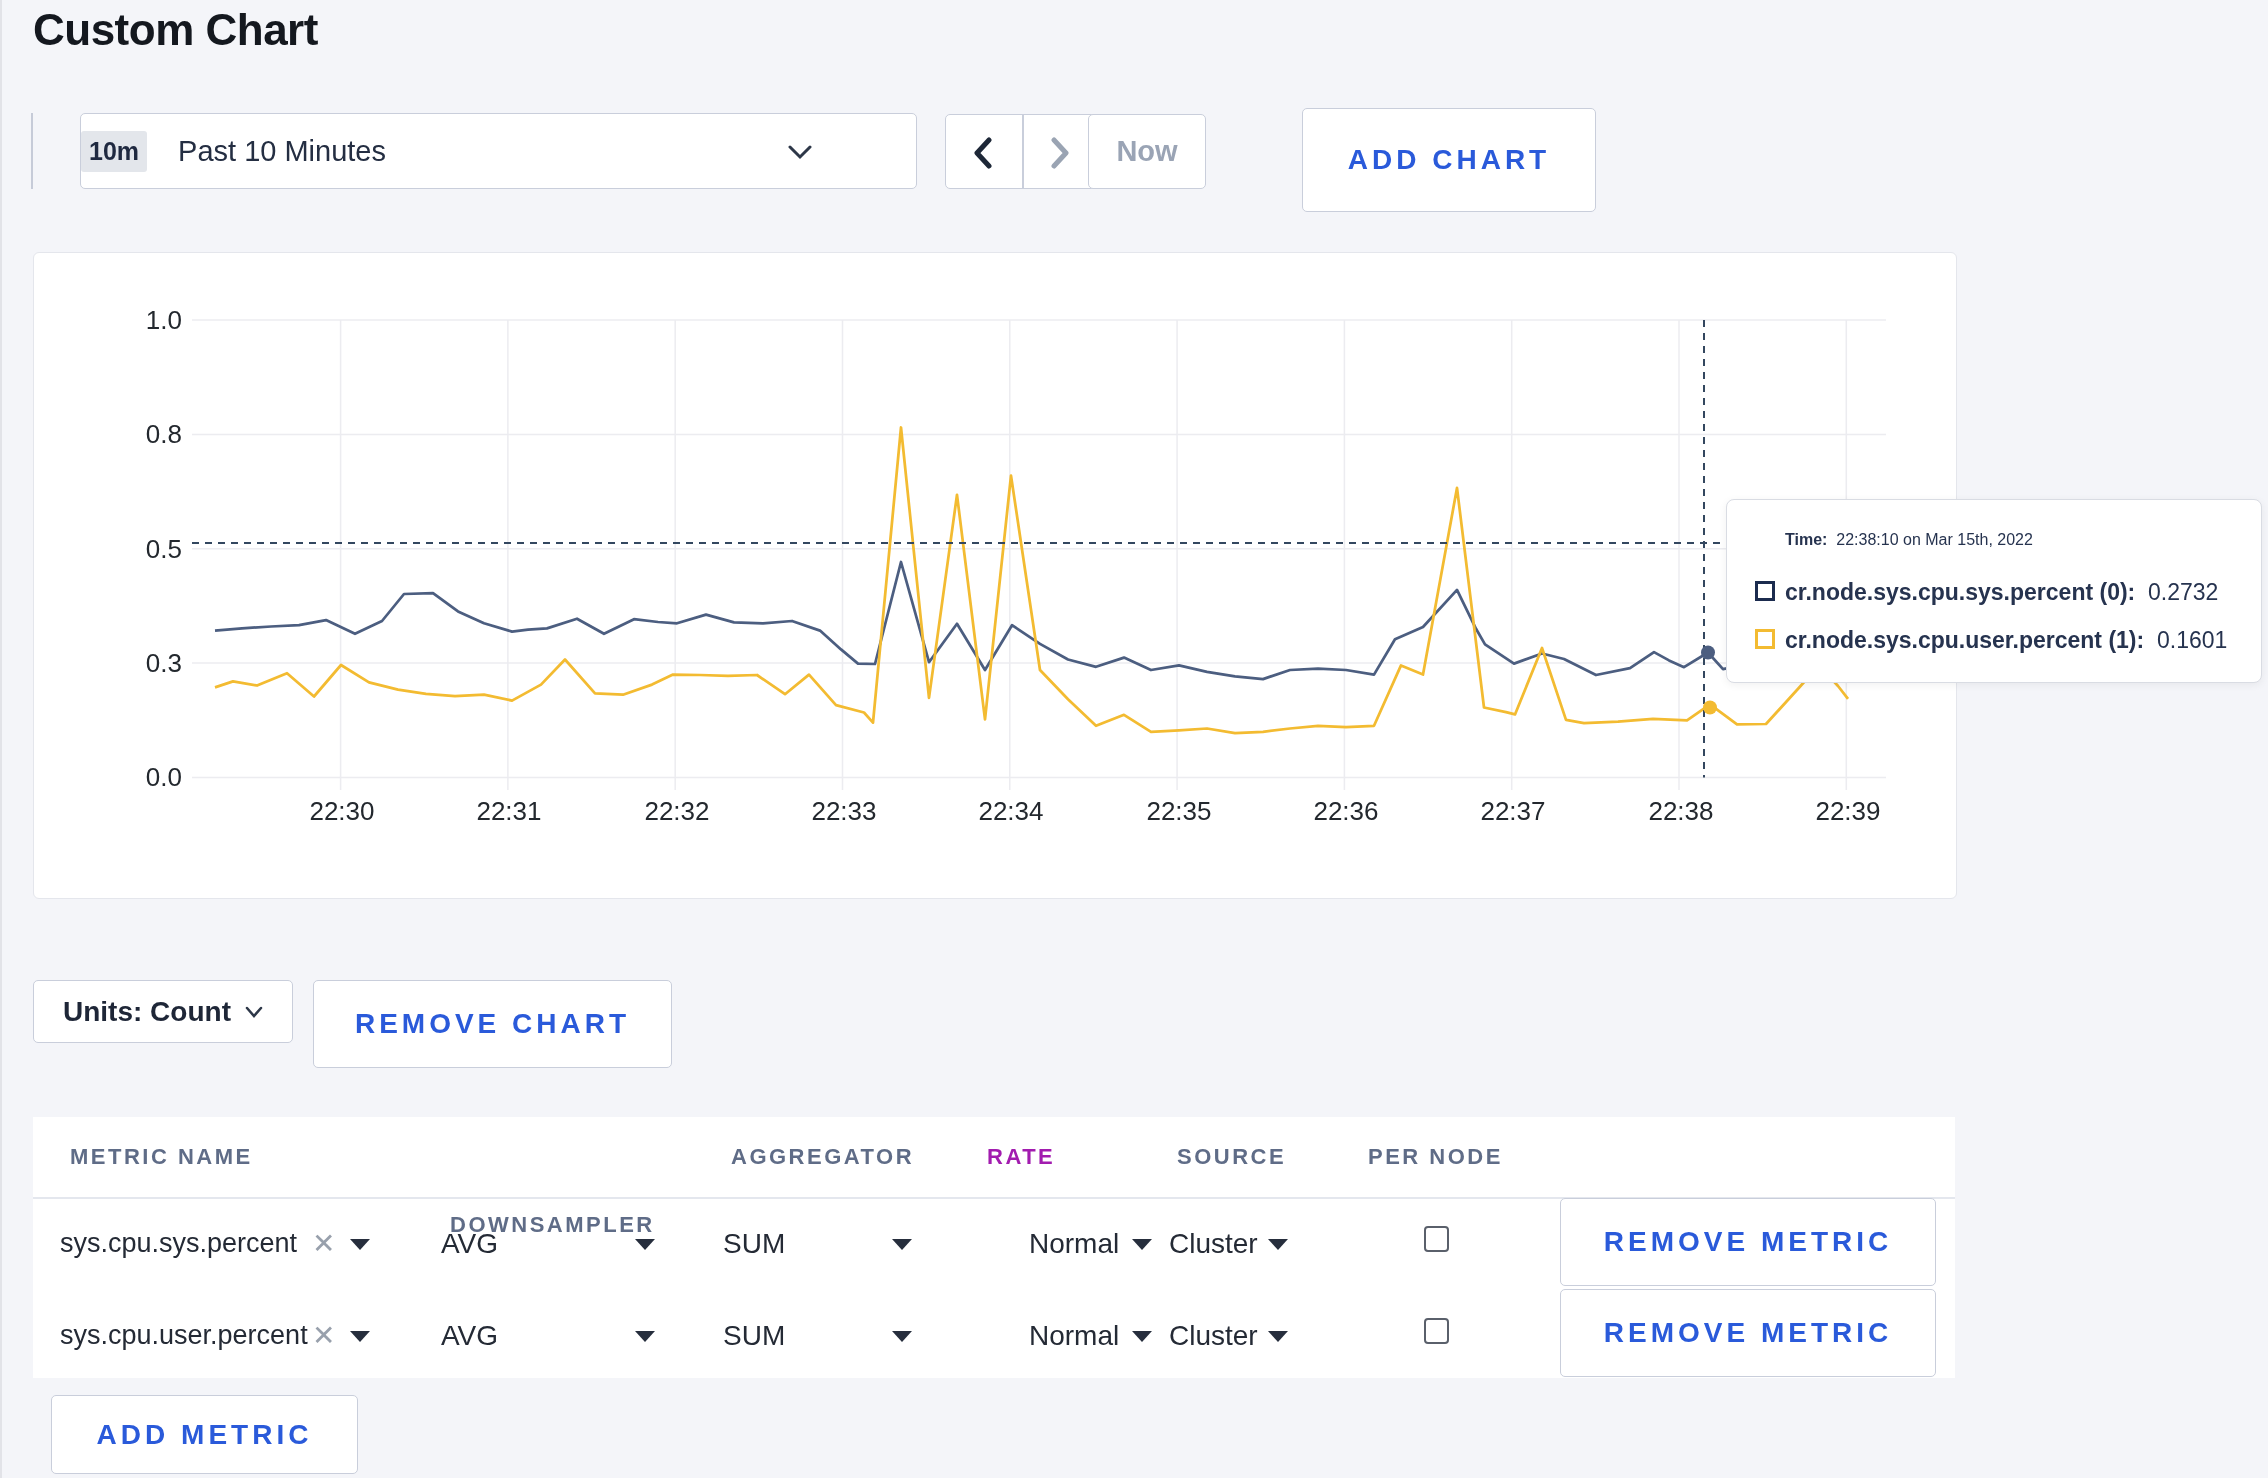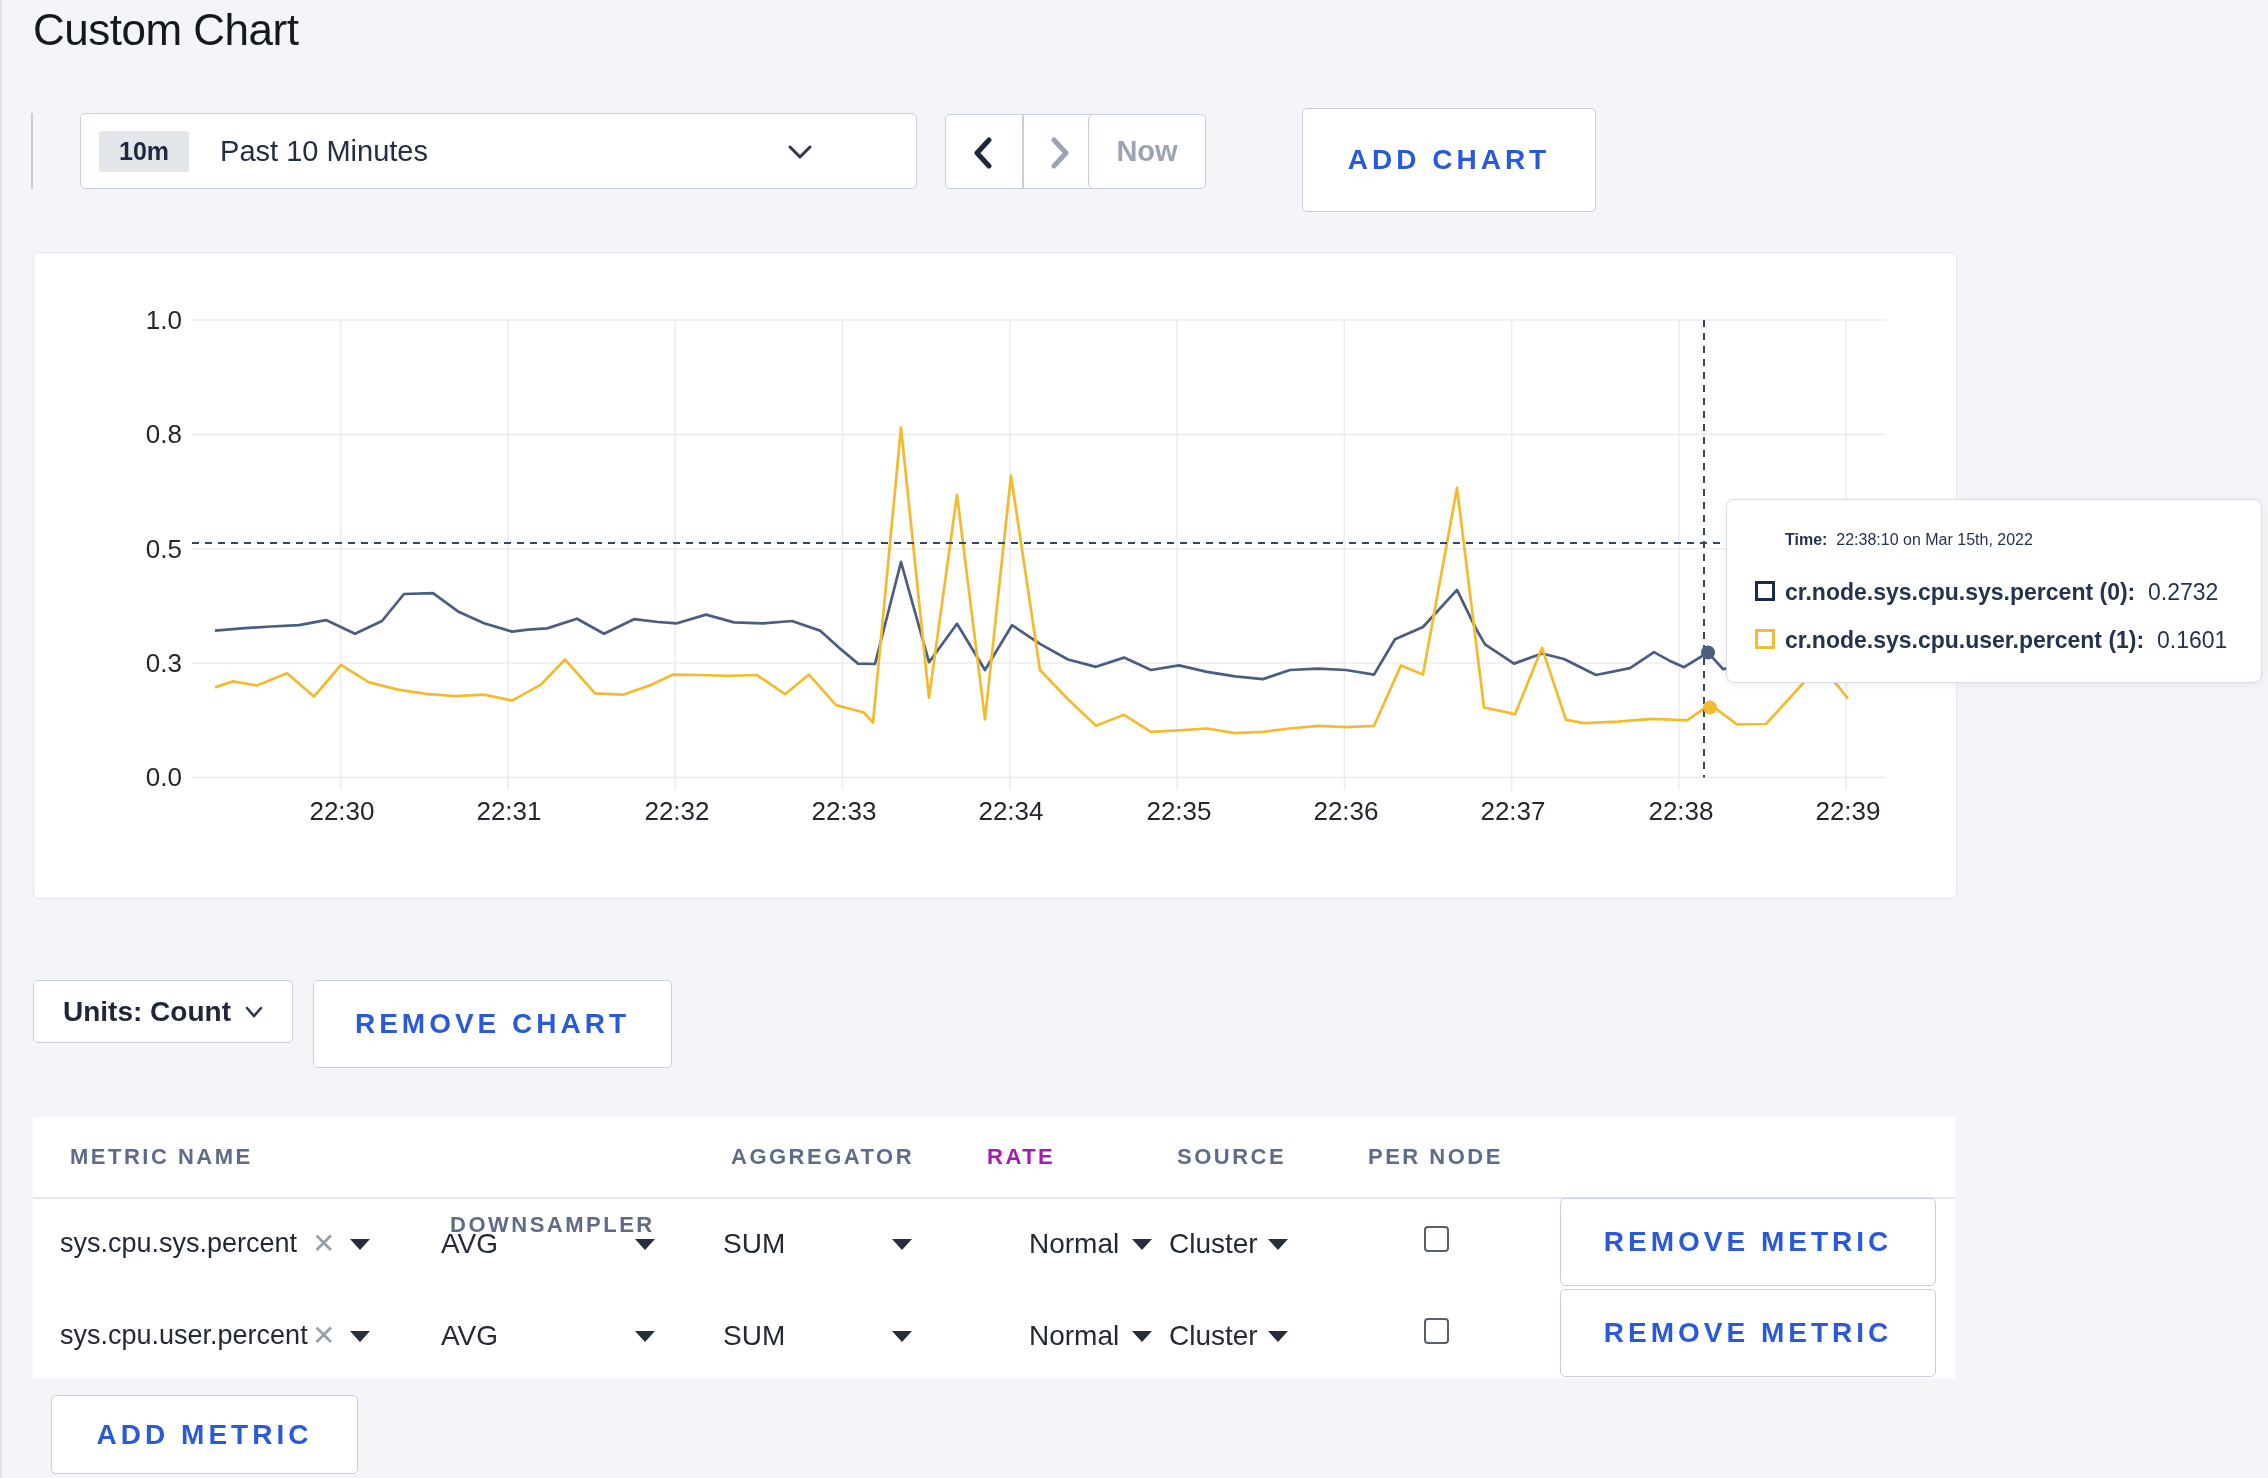--- a/index.html
+++ b/index.html
@@ -17,26 +17,26 @@
   background:#fff;
   border:1.5px solid #c9cedb;
   border-radius:5px;
   display:flex; align-items:center; justify-content:center;
 }
 .blue { color:#2a5ada; font-weight:bold; letter-spacing:4px; font-size:28px; }
 </style>
 </head>
 <body>
 
-<div class="abs" style="left:31px; top:5px; font-size:44px; font-weight:400; letter-spacing:-0.5px; color:#14181f;">Custom Chart</div>
+<div class="abs" style="left:31px; top:5px; font-size:44px; font-weight:700; letter-spacing:-0.5px; color:#14181f;">Custom Chart</div>
 
 <div class="abs" style="left:29px; top:113px; width:2px; height:76px; background:#c6cbd8;"></div>
 
 <div class="btn" style="left:78px; top:113px; width:837px; height:76px; justify-content:flex-start;">
-  <div style="margin-left:18px; background:#e3e6eb; border-radius:3px; padding:6px 20px; font-size:25px; font-weight:bold; color:#1f2940;">10m</div>
+  <div style="background:#e3e6eb; border-radius:3px; padding:6px 8px; font-size:25px; font-weight:bold; color:#1f2940;">10m</div>
   <div style="margin-left:31px; font-size:29px; color:#242e42;">Past 10 Minutes</div>
   <svg style="position:absolute; right:104px; top:30px;" width="24" height="16" viewBox="0 0 24 16">
       <path d="M2 3 L12 13 L22 3" fill="none" stroke="#2d3748" stroke-width="3" stroke-linecap="round"></path>
     </svg>
 </div>
 
 <div class="btn" style="left:943px; top:114px; width:153px; height:75px;">
   <div style="position:absolute; left:76px; top:0; width:1.5px; height:100%; background:#c9cedb;"></div>
   <svg style="position:absolute; left:26px; top:22px;" width="22" height="32" viewBox="0 0 22 32">
       <path d="M17 3 L5 16 L17 29" fill="none" stroke="#1d2737" stroke-width="5" stroke-linecap="round" stroke-linejoin="round"></path>

